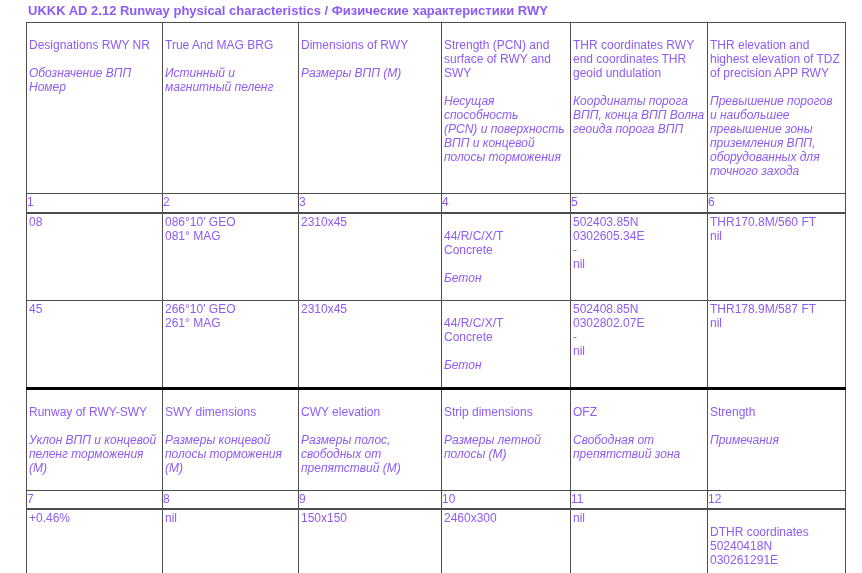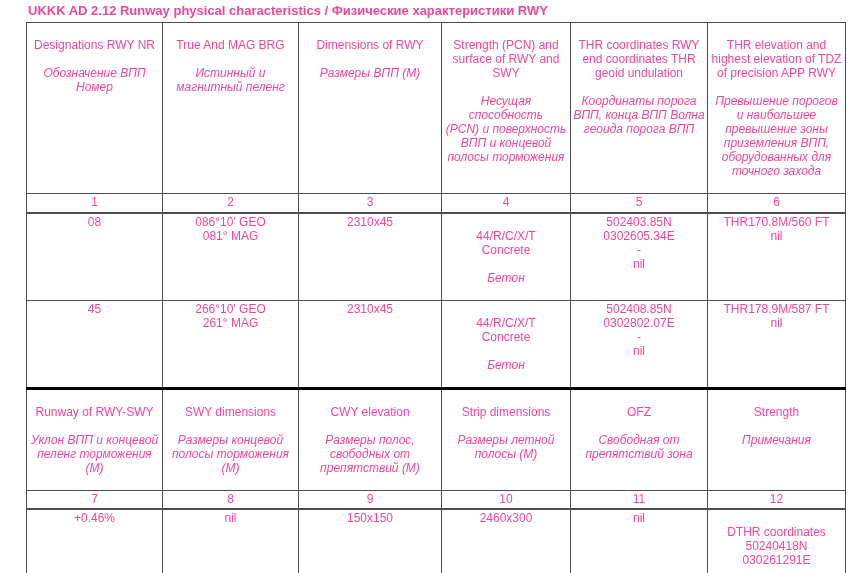--- a/index.html
+++ b/index.html
@@ -1,28 +1,28 @@
 <!DOCTYPE html>
 <html><head>
 <meta charset="utf-8">
 <style>
   html,body{margin:0;padding:0;background:#ffffff;}
   .page{
     position:relative;width:862px;height:573px;background:#ffffff;
-    font-family:"Liberation Sans",sans-serif;color:#ec4899;overflow:hidden;
+    font-family:"Liberation Sans",sans-serif;color:#8b5cf6;overflow:hidden;
   }
   .title{
     position:absolute;left:28px;top:3px;font-size:13px;font-weight:bold;white-space:nowrap;
   }
   table.aip{
     position:absolute;left:26px;top:22px;width:819px;
     border-collapse:collapse;table-layout:fixed;
   }
   td{
-    border:1px solid #4d4d4d;vertical-align:top;text-align:center;
+    border:1px solid #4d4d4d;vertical-align:top;text-align:left;
     font-size:12px;line-height:14px;padding:1px 2px;white-space:pre-line;overflow:hidden;
   }
   .ru{font-style:italic;}
   tr.h1{height:136px;}
   tr.n1{height:19px;}
   tr.r08{height:62px;}
   tr.r26{height:66px;}
   tr.h2{height:66px;}
   tr.n2{height:18px;}
   tr.ra{height:78px;}

